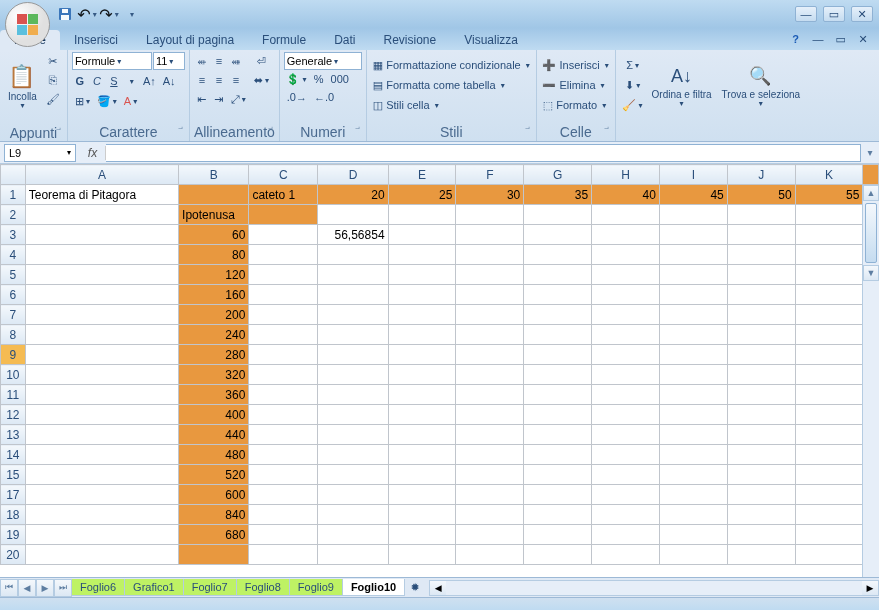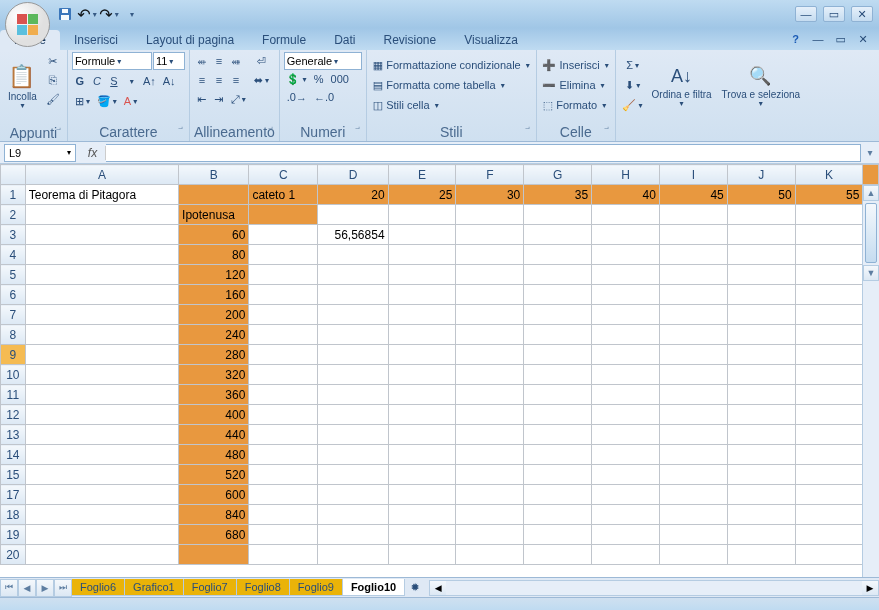--- a/index.html
+++ b/index.html
@@ -58,21 +58,21 @@
 td.orange { background:#e8983f; }
 .sheet .lastcol { width:16px; background:#e8983f; border:1px solid #c0c5cc;}
 .vscroll { position:absolute; right:0; top:21px; bottom:0; width:17px; background:#e6eef8; border-left:1px solid #b5cce2; }
 .vscroll .arr{height:16px;background:linear-gradient(#f4f8fc,#dce8f4);border:1px solid #b5cce2;display:flex;align-items:center;justify-content:center;font-size:9px;color:#5e7ea1;}
 .vscroll .thumb{height:60px;margin:2px;background:linear-gradient(#f4f8fc,#c5dcf0);border:1px solid #8fb2d4;border-radius:2px;}
 
 
 .sheet-tab-bar { height:20px; background:#dfe9f5; display:flex; align-items:center; border-bottom:1px solid #9db9d6;}
 .nav-arrows{display:flex;}
 .nav-arrows div{width:18px;height:18px;border:1px solid #b5cce2;background:linear-gradient(#f4f8fc,#dce8f4);display:flex;align-items:center;justify-content:center;font-size:9px;color:#5e7ea1;}
-.sheet-tab{padding:2px 8px;font-size:11px;background:#eab308;border:1px solid #b5cce2;border-top:none;color:#2a4e7a;margin-left:-1px;}
+.sheet-tab{padding:2px 8px;font-size:11px;background:#bef264;border:1px solid #b5cce2;border-top:none;color:#2a4e7a;margin-left:-1px;}
 .sheet-tab.active{background:#fff;color:#000;font-weight:bold;}
 .hscroll{flex:1;height:16px;margin-left:6px;background:#e6eef8;border:1px solid #b5cce2;display:flex;}
 .hscroll .arr{width:16px;background:linear-gradient(#f4f8fc,#dce8f4);display:flex;align-items:center;justify-content:center;font-size:9px;}
 .hscroll .track{flex:1;}
 .statusbar{height:12px;background:linear-gradient(#cfe0f0,#bfdbf1);}
 
 svg { display:block; }
 .drop::after{content:"▾";font-size:8px;margin-left:2px;color:#2a4e7a;}
 </style>
 </head>

